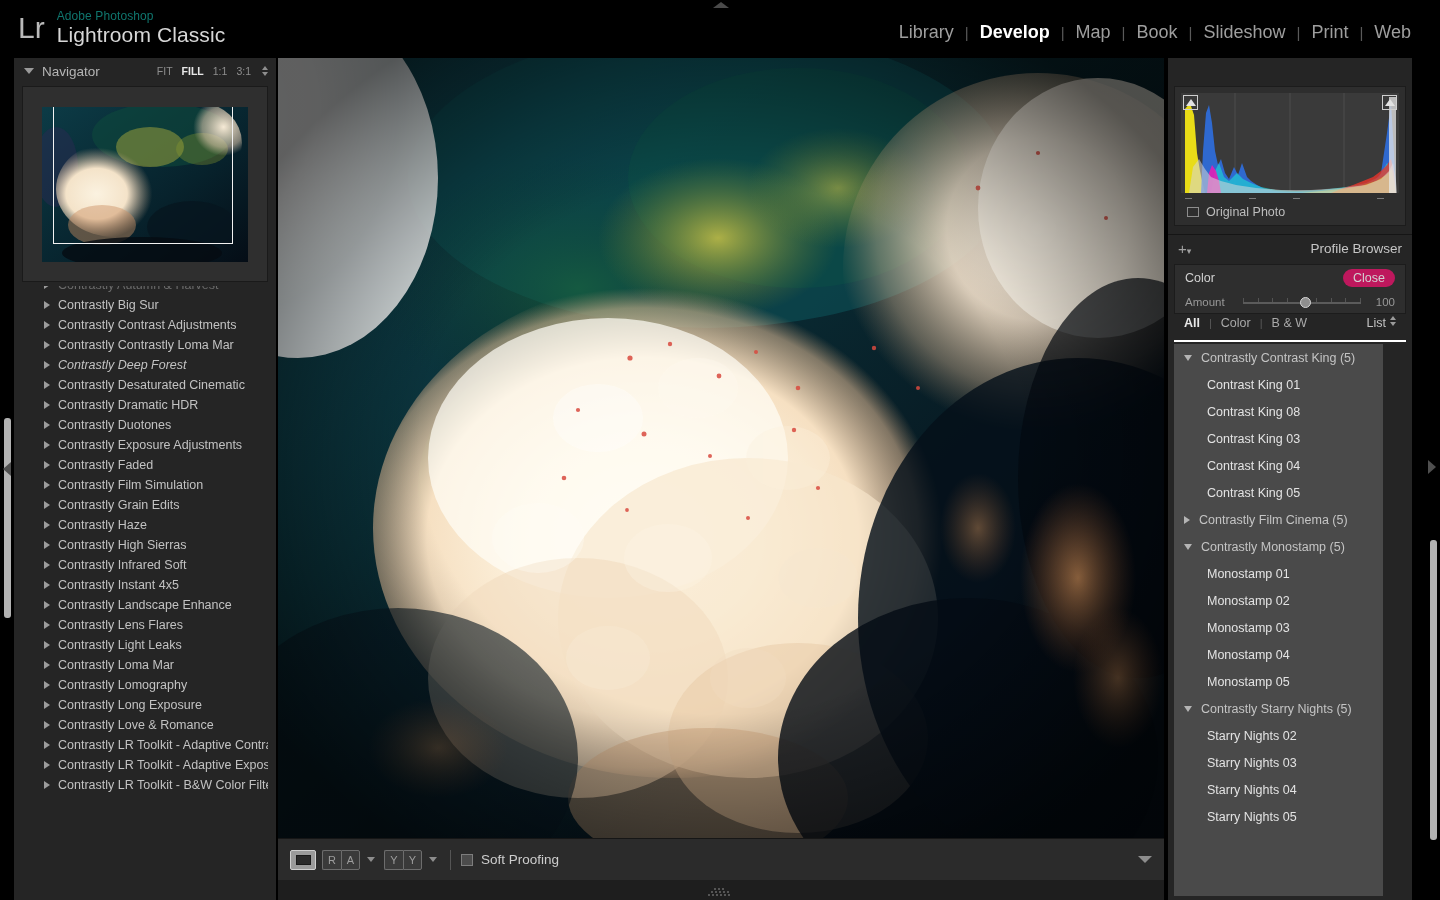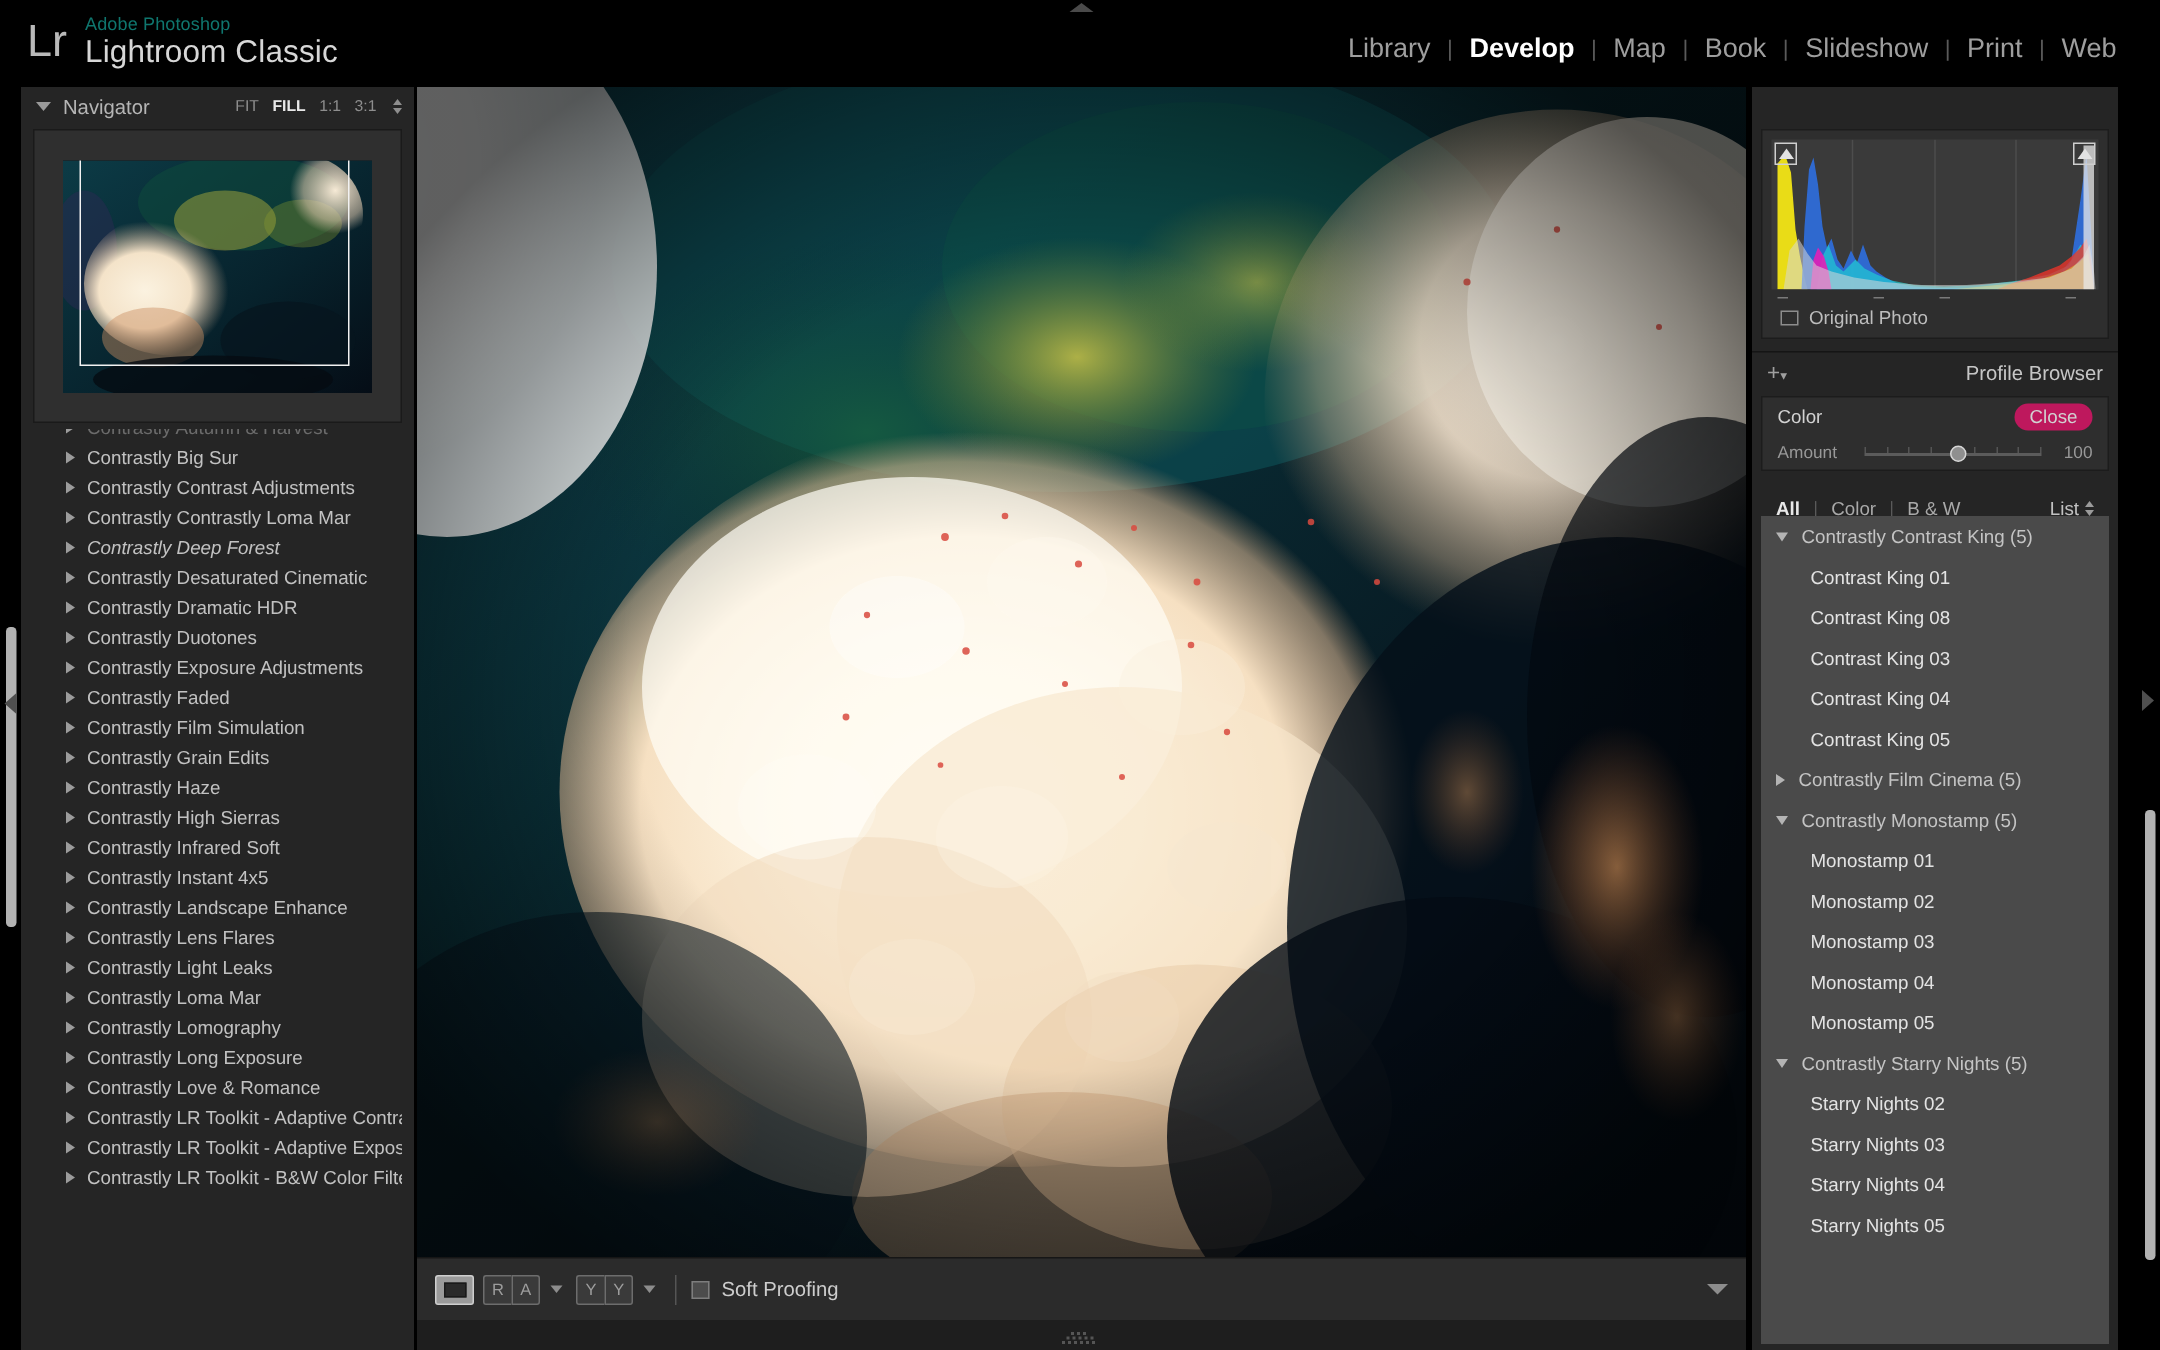--- a/index.html
+++ b/index.html
@@ -254,39 +254,38 @@
   }
   .slider .ticks i { width: 1px; height: 4px; background: #545454; }
   .slider .knob {
     position: absolute; left: 48%; top: 1px; width: 11px; height: 11px;
     background: #8f8f8f; border: 1px solid #d6d6d6; border-radius: 50%;
   }
   .pt-val { font-size: 11.5px; color: #989898; width: 28px; text-align: right; }
 
   .prof-filter {
     position: absolute; left: 6px; top: 258px; width: 232px; height: 26px;
-    display: flex; align-items: center; padding: 0 10px;
-    border-bottom: 5px solid #ffffff;
-    margin-top: 12px;
+    display: flex; align-items: flex-start; padding: 0 10px;
+    border-bottom: 2px solid #ffffff;
   }
   .pf-item { font-size: 12.5px; color: #a9a9a9; padding: 0 9px; cursor: default; }
   .pf-item:first-child { padding-left: 0; }
   .pf-item.active { color: #e8e8e8; font-weight: bold; }
   .pf-sep { color: #5a5a5a; font-size: 11px; }
   .pf-list { margin-left: auto; font-size: 12.5px; color: #c2c2c2; }
   .pf-stepper { display: flex; flex-direction: column; gap: 2px; margin-left: 4px; }
   .pf-stepper i {
     width: 0; height: 0; border-left: 3.5px solid transparent;
     border-right: 3.5px solid transparent;
   }
   .pf-stepper i.up { border-bottom: 4px solid #9b9b9b; }
   .pf-stepper i.dn { border-top: 4px solid #9b9b9b; }
 
   .prof-list {
-    position: absolute; left: 6px; top: 286px; width: 232px; height: 552px;
+    position: absolute; left: 6px; top: 286px; width: 209px; height: 552px;
     background: #4a4a4a; overflow: hidden;
   }
   .pg-row {
     height: 27px; display: flex; align-items: center; padding-left: 10px;
     font-size: 12.5px; color: #c4c4c4; white-space: nowrap;
   }
   .pg-row .gtri-dn {
     width: 0; height: 0; border-left: 4.5px solid transparent;
     border-right: 4.5px solid transparent; border-top: 6px solid #b4b4b4;
     margin-right: 9px;

